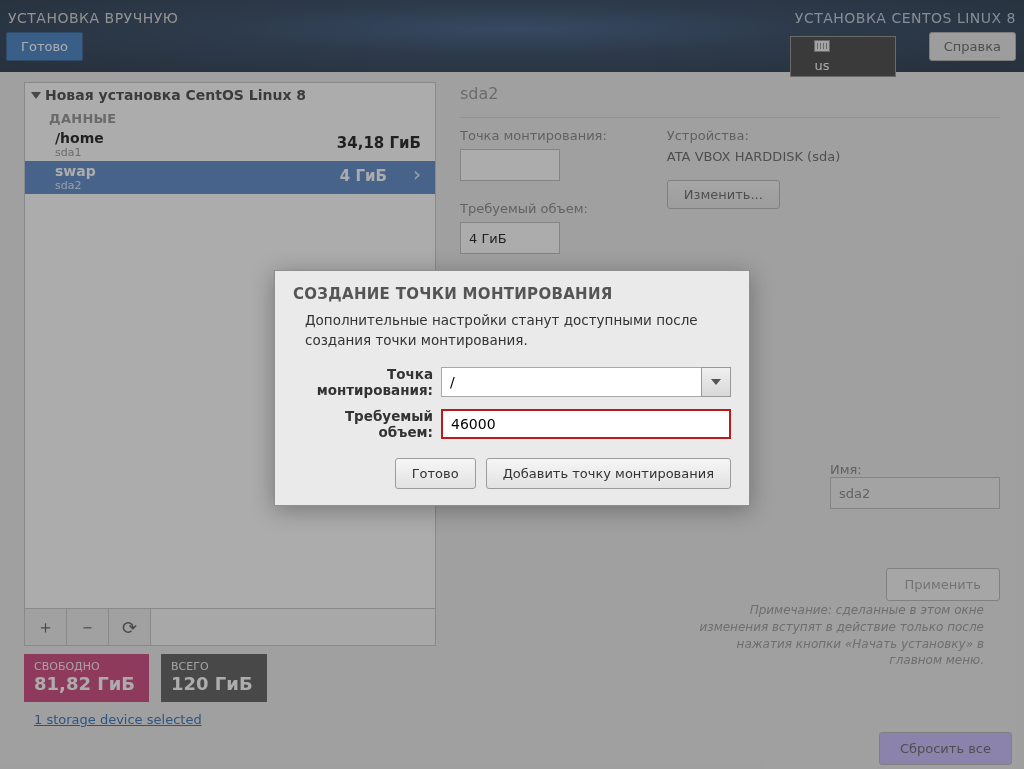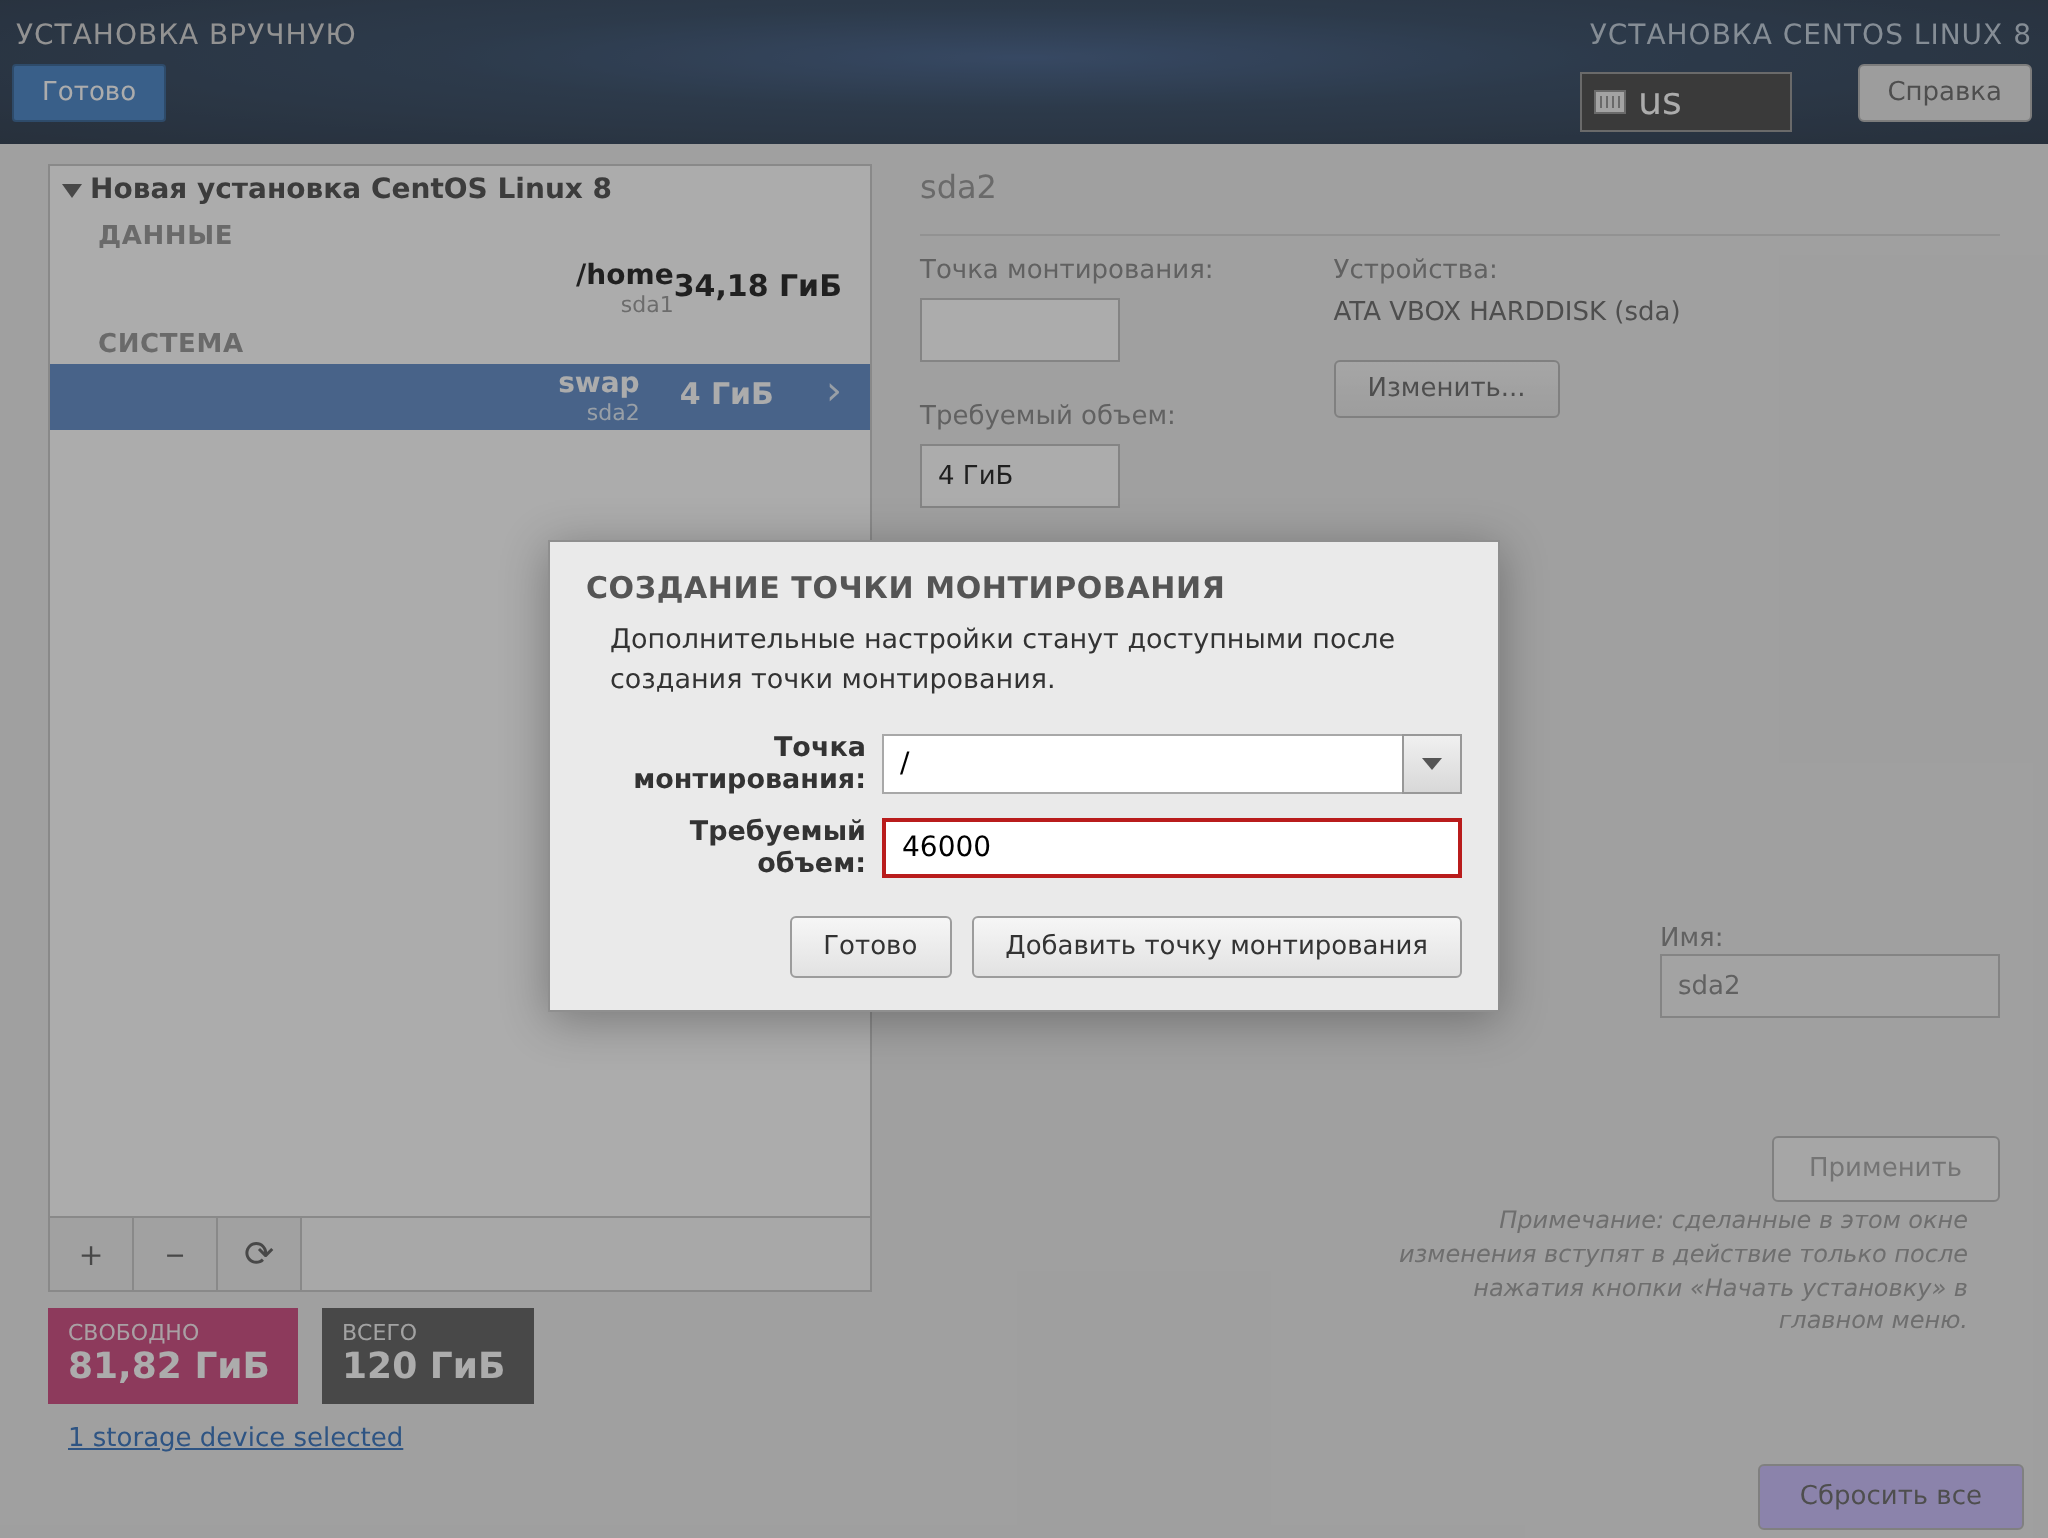--- a/index.html
+++ b/index.html
@@ -15,43 +15,44 @@
   .header-title-left { position: absolute; left: 8px; top: 10px; font-size: 14px; color: #d0d0d0; letter-spacing: 0.5px; }
   .header-title-right { position: absolute; right: 8px; top: 10px; font-size: 14px; color: #b8c6d6; letter-spacing: 0.5px; }
   .done-btn {
     position: absolute; left: 6px; top: 32px;
     background: #2f74c0; color: #fff; border: 1px solid #1b4f87;
     padding: 6px 14px; font-size: 13px; border-radius: 2px; cursor: pointer;
   }
   .kb-indicator {
     position: absolute; right: 128px; top: 36px;
     background: #303030; color: #fff; border: 1px solid #888;
-    padding: 3px 48px 3px 6px; font-size: 19px; display: flex; align-items: center; gap: 6px;
+    padding: 3px 48px 3px 6px; font-size: 13px; display: flex; align-items: center; gap: 6px;
     width: 106px;
+    flex-direction: column;
   }
   .kb-icon { display:inline-block; width:16px; height:12px; background:#eee; border:1px solid #888; position:relative;}
   .kb-icon::after{content:"";position:absolute;left:2px;top:2px;right:2px;bottom:2px;background:repeating-linear-gradient(90deg,#888 0 1px,#eee 1px 3px);}
   .help-btn {
     position: absolute; right: 8px; top: 32px;
     background: #e3e3e3; color: #555; border: 1px solid #a8a8a8;
     padding: 6px 14px; font-size: 13px; border-radius: 3px; cursor: pointer;
   }
 
   
   .main { display:flex; height: calc(100% - 72px - 42px); }
   .left-pane { width: 436px; padding: 10px 0 0 0; display:flex; flex-direction:column; }
   .right-pane { flex:1; padding: 12px 24px 10px 24px; position:relative; }
 
   
   .tree-container { border:0; margin: 0 0 0 24px; flex:1; display:flex; flex-direction:column; }
   .tree-scroll { flex:1; background:#fff; border:1px solid #bfbfbf; border-bottom:none; }
   .install-root { padding: 4px 6px 4px 6px; font-weight:600; font-size:14px; color:#333; display:flex; align-items:center; gap:4px;}
   .disclosure { display:inline-block; width:0;height:0;border-left:5px solid transparent;border-right:5px solid transparent;border-top:7px solid #4a4a4a;}
   .section-label { color:#888; font-size:13px; font-weight:600; padding: 4px 0 2px 24px; letter-spacing:0.3px;}
-  .part-row { display:flex; padding: 2px 14px 2px 30px; align-items:flex-start; cursor:pointer;text-align:right;}
+  .part-row { display:flex; padding: 2px 14px 2px 30px; align-items:flex-start; cursor:pointer;}
   .part-row.selected { background:#4a7bbf; color:#fff;gap:20px; }
   .part-left { flex:1; }
   .part-name { font-weight:600; font-size:14px; }
   .part-dev  { font-size:11px; color:#8a8a8a; }
   .part-row.selected .part-dev { color:#dbe7f5; }
   .part-size { font-weight:600; font-size:15px; padding-top:4px;}
   .part-chevron { margin-left:6px; padding-top:4px; color:#dbe7f5; font-size:20px; line-height:14px;}
   .tree-buttons { display:flex; border:1px solid #bfbfbf; }
   .tb-btn { width:42px; height:36px; background:#ececec; border-right:1px solid #bfbfbf; display:flex; align-items:center; justify-content:center; font-size:18px; color:#4a4a4a; cursor:pointer;}
   .tb-btn:last-child{border-right:none;}
@@ -127,21 +128,20 @@
           <span>Новая установка CentOS Linux 8</span>
         </div>
         <div class="section-label">ДАННЫЕ</div>
         <div class="part-row">
           <div class="part-left">
             <div class="part-name">/home</div>
             <div class="part-dev">sda1</div>
           </div>
           <div class="part-size">34,18 ГиБ</div>
         </div>
-        <div class="section-label">СИСТЕМА</div>
         <div class="part-row selected">
           <div class="part-left">
             <div class="part-name">swap</div>
             <div class="part-dev">sda2</div>
           </div>
           <div class="part-size">4 ГиБ</div>
           <div class="part-chevron">›</div>
         </div>
       </div>
       <div class="tree-buttons">

